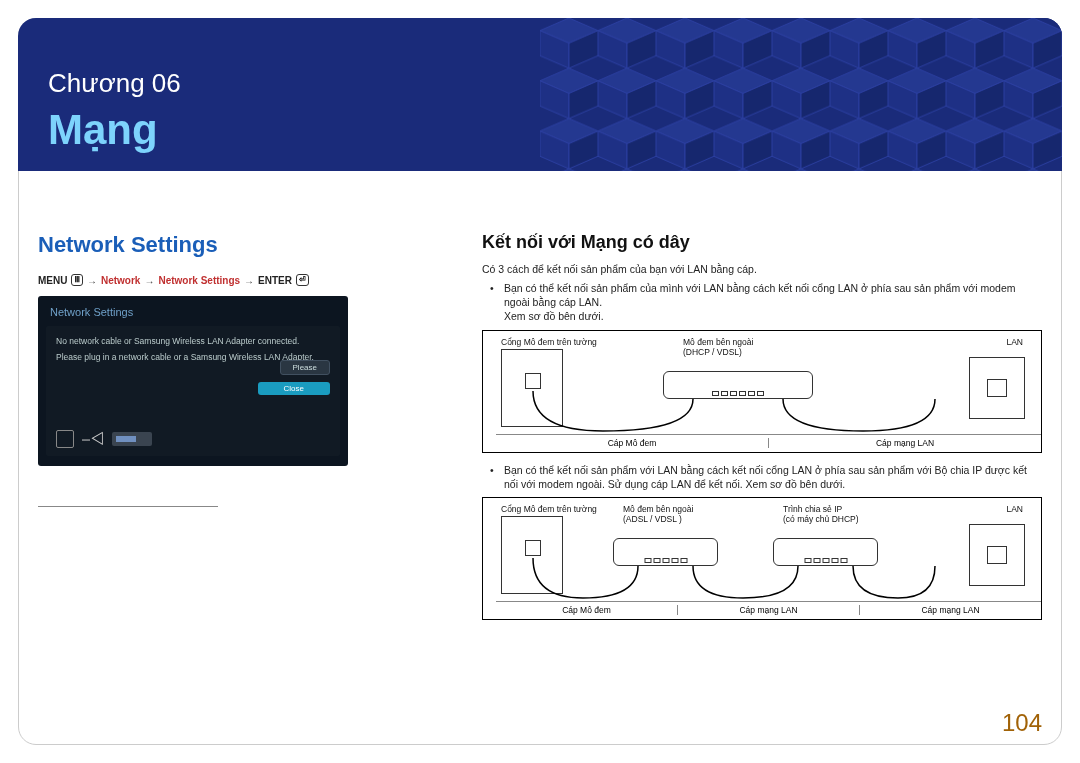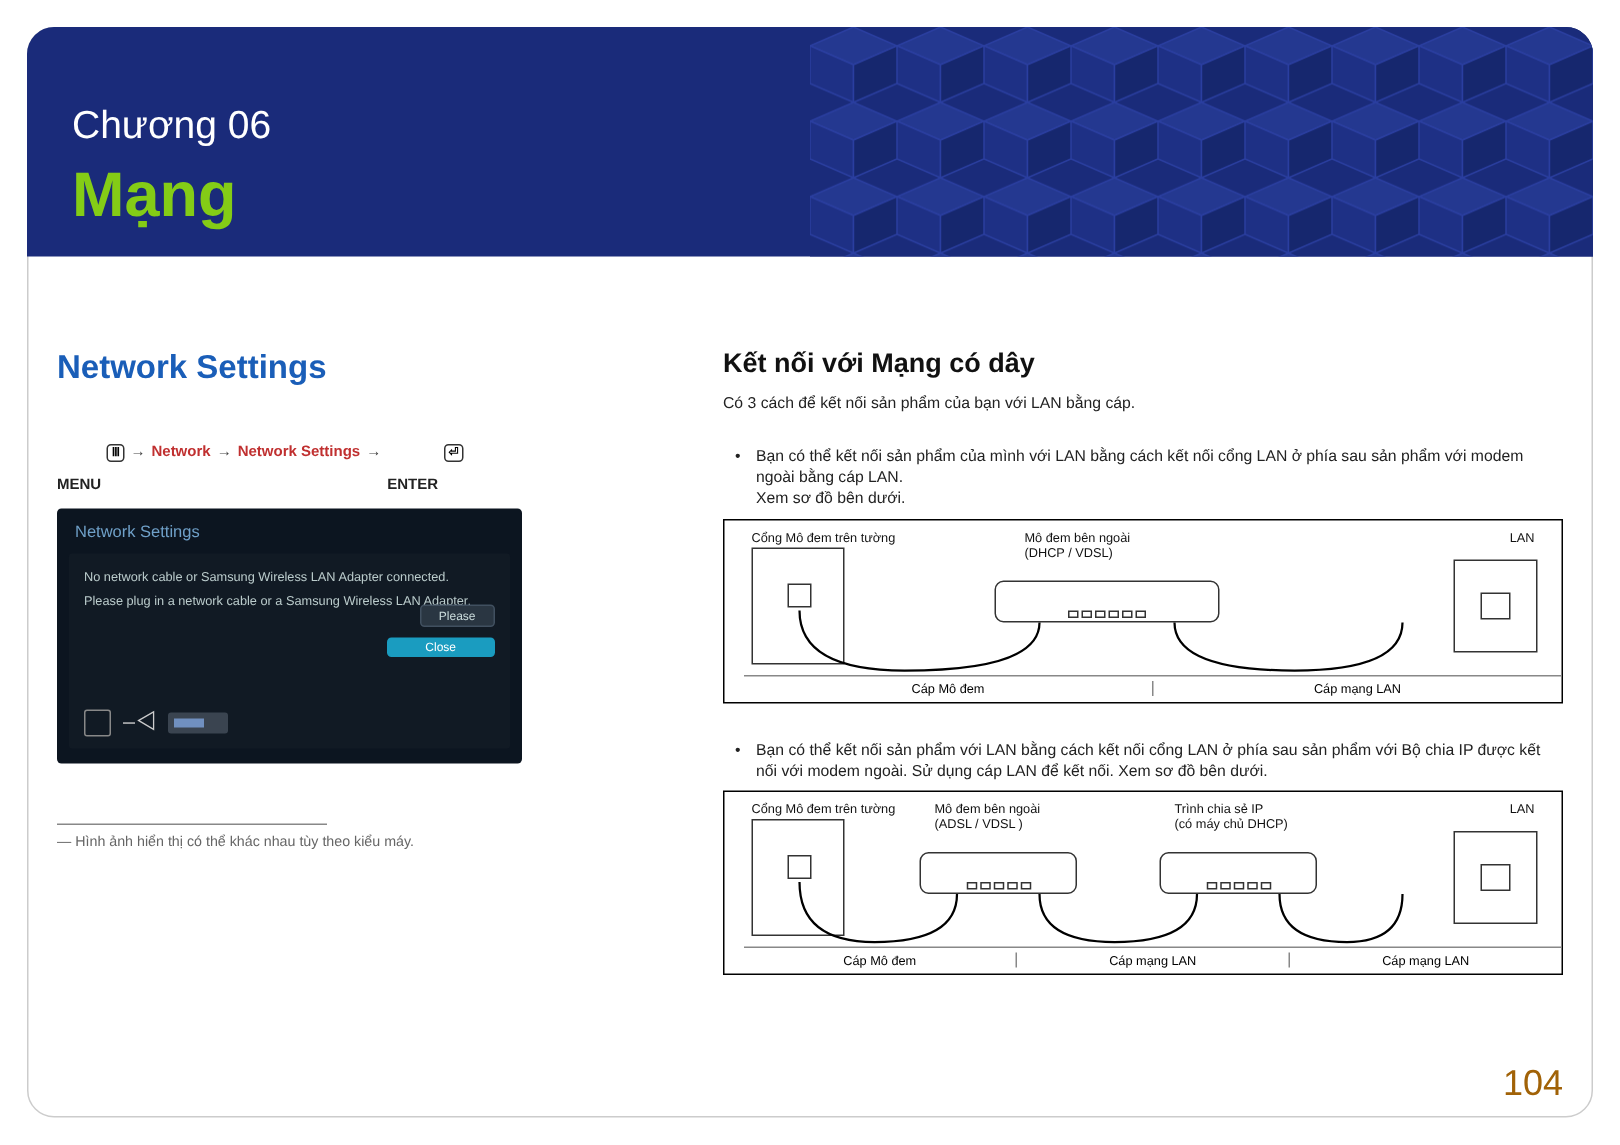--- a/index.html
+++ b/index.html
@@ -34,21 +34,21 @@
   .hero-title-small {
     position: absolute;
     left: 30px; top: 50px;
     color: #fff;
     font-size: 26px;
     font-weight: 300;
   }
   .hero-title-big {
     position: absolute;
     left: 30px; top: 88px;
-    color: #84cc16;
+    color: #7dd3fc;
     font-size: 42px;
     font-weight: 700;
   }
   .content {
     position: absolute;
     top: 232px; left: 38px; right: 38px; bottom: 50px;
     display: flex;
     gap: 64px;
   }
   .left-col { width: 380px; flex-shrink: 0; }
@@ -61,21 +61,21 @@
   }
   .breadcrumb {
     font-size: 10px;
     font-weight: 700;
     margin-bottom: 10px;
     display: flex;
     align-items: center;
     gap: 4px;
     flex-wrap: wrap;
   }
-  .breadcrumb .dark { color: #222; margin-top: 44px; }
+  .breadcrumb .dark { color: #222; }
   .breadcrumb .red { color: #c03030; }
   .breadcrumb .arrow { color: #444; font-size: 10px; }
   .bc-icon {
     display: inline-block;
     border: 1px solid #333;
     border-radius: 3px;
     padding: 0 2px;
     font-size: 8px;
     line-height: 10px;
   }
@@ -145,28 +145,28 @@
   }
   .right-title {
     font-size: 18px;
     font-weight: 700;
     margin-bottom: 10px;
     color: #111;
   }
   .right-para {
     font-size: 10.5px;
     color: #222;
-    margin-bottom: 22px;
+    margin-bottom: 6px;
   }
   .bullets { list-style: none; padding-left: 22px; }
   .bullets > li { position: relative; font-size: 10.5px; color: #222; line-height: 1.35; margin-bottom: 4px; }
   .bullets > li::before { content: "•"; position: absolute; left: -14px; top: 0; }
   .diagram {
     border: 1px solid #000;
-    margin: 6px 0 24px 0;
+    margin: 6px 0 10px 0;
     padding: 8px 10px 4px 10px;
     position: relative;
     height: 123px;
   }
   .diagram .lbl { font-size: 8.5px; position: absolute; color: #111; }
   .diagram .wall {
     position: absolute;
     left: 18px; top: 18px;
     width: 62px; height: 78px;
     border: 1px solid #333;
@@ -275,21 +275,20 @@
         <div class="btn-close">Close</div>
         <div class="port-row">
           <div class="port"></div>
           <span class="plug">⎯◁</span>
           <div class="dongle"></div>
         </div>
       </div>
     </div>
 
     <hr class="divider">
-    <div class="footnote">―  Hình ảnh hiển thị có thể khác nhau tùy theo kiểu máy.</div>
   </div>
 
   <div class="right-col">
     <div class="right-title">Kết nối với Mạng có dây</div>
     <div class="right-para">Có 3 cách để kết nối sản phẩm của bạn với LAN bằng cáp.</div>
 
     <ul class="bullets">
       <li>
         <span>Bạn có thể kết nối sản phẩm của mình với LAN bằng cách kết nối cổng LAN ở phía sau sản phẩm với modem ngoài bằng cáp LAN.</span><br>
         <span>Xem sơ đồ bên dưới.</span>

